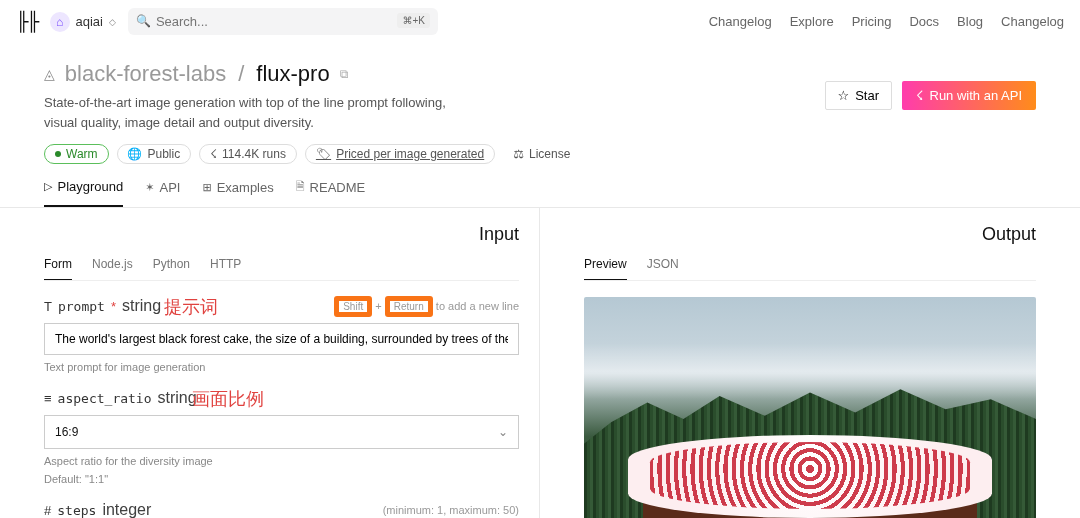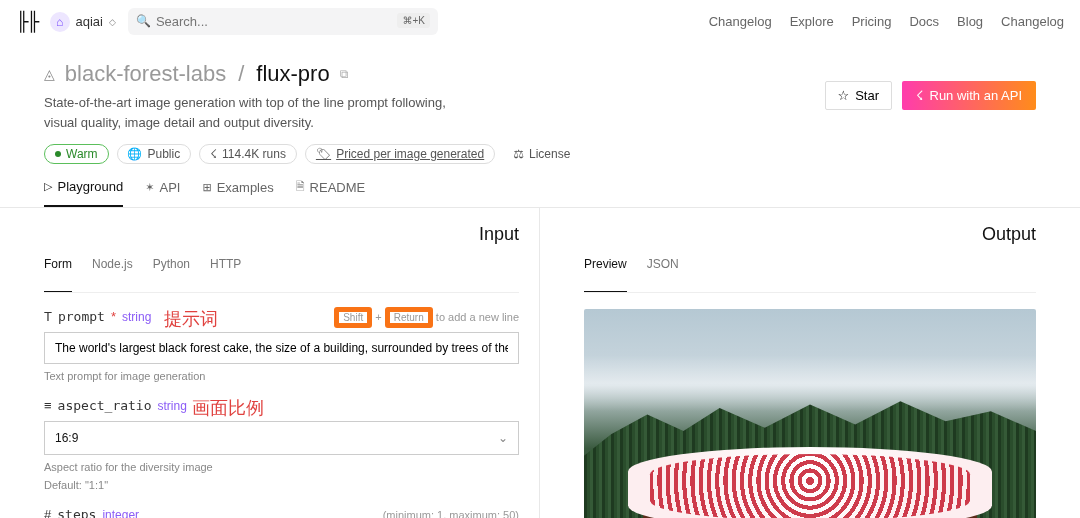--- a/index.html
+++ b/index.html
@@ -43,29 +43,29 @@
 .subtab .ic { font-size: 11px; }
 
 
 .columns { display: flex; }
 .col { padding: 16px 0 0 44px; }
 .col.input { width: 540px; border-right: 1px solid #e8e8e8; padding-right: 20px; }
 .col.output { flex: 1; padding-right: 44px; }
 h2.sect { font-size: 18px; font-weight: 400; margin-bottom: 12px; text-align: right; }
 
 .mini-tabs { display: flex; gap: 20px; font-size: 12px; color: #777; border-bottom: 1px solid #eee; margin-bottom: 16px; }
-.mini-tab { padding-bottom: 20px; }
+.mini-tab { padding-bottom: 8px; }
 .mini-tab.active { color: #111; border-bottom: 1px solid #111; }
 
 
 .field { margin-bottom: 16px; position: relative; }
 .field-label { font-size: 13px; color: #333; display: flex; align-items: center; gap: 6px; }
 .field-label .name { font-family: ui-monospace, Menlo, monospace; }
 .field-label .req { color: #e0423f; }
-.field-label .type { color: #8b5cf6; font-size: 12px; }
+.field-label .type { color: #404040; font-size: 16px; }
 .hint-right { margin-left: auto; font-size: 11px; color: #999; }
 .hint-right .kbd2 { border: 5px solid #f97316; border-radius: 3px; padding: 0 4px; font-size: 10px; }
 .text-input { width: 100%; border: 1px solid #ccc; padding: 8px 10px; font-size: 12px; margin-top: 8px; }
 .help { font-size: 11px; color: #888; margin-top: 6px; }
 
 .select { width: 100%; border: 1px solid #ccc; padding: 9px 10px; font-size: 12px; margin-top: 8px; display: flex; justify-content: space-between; align-items: center; background: #fff; text-align: center; }
 
 
 .anno { position: absolute; color: #e0423f; font-size: 18px; font-weight: 500; pointer-events: none; }
 

